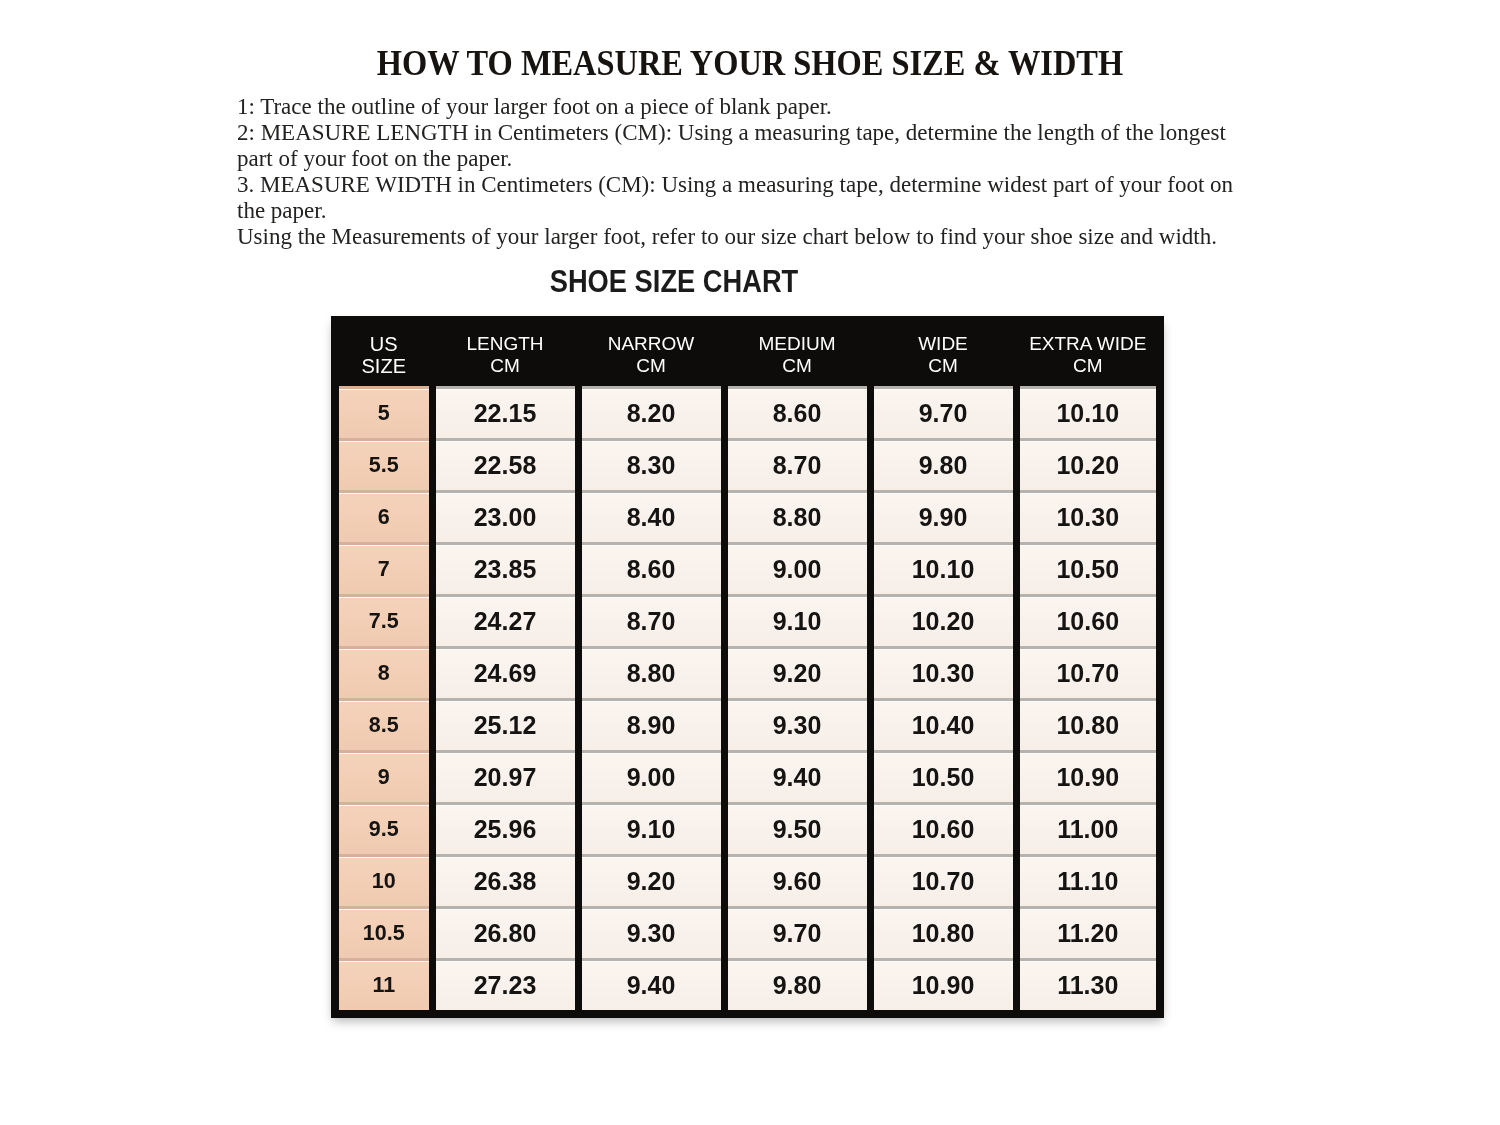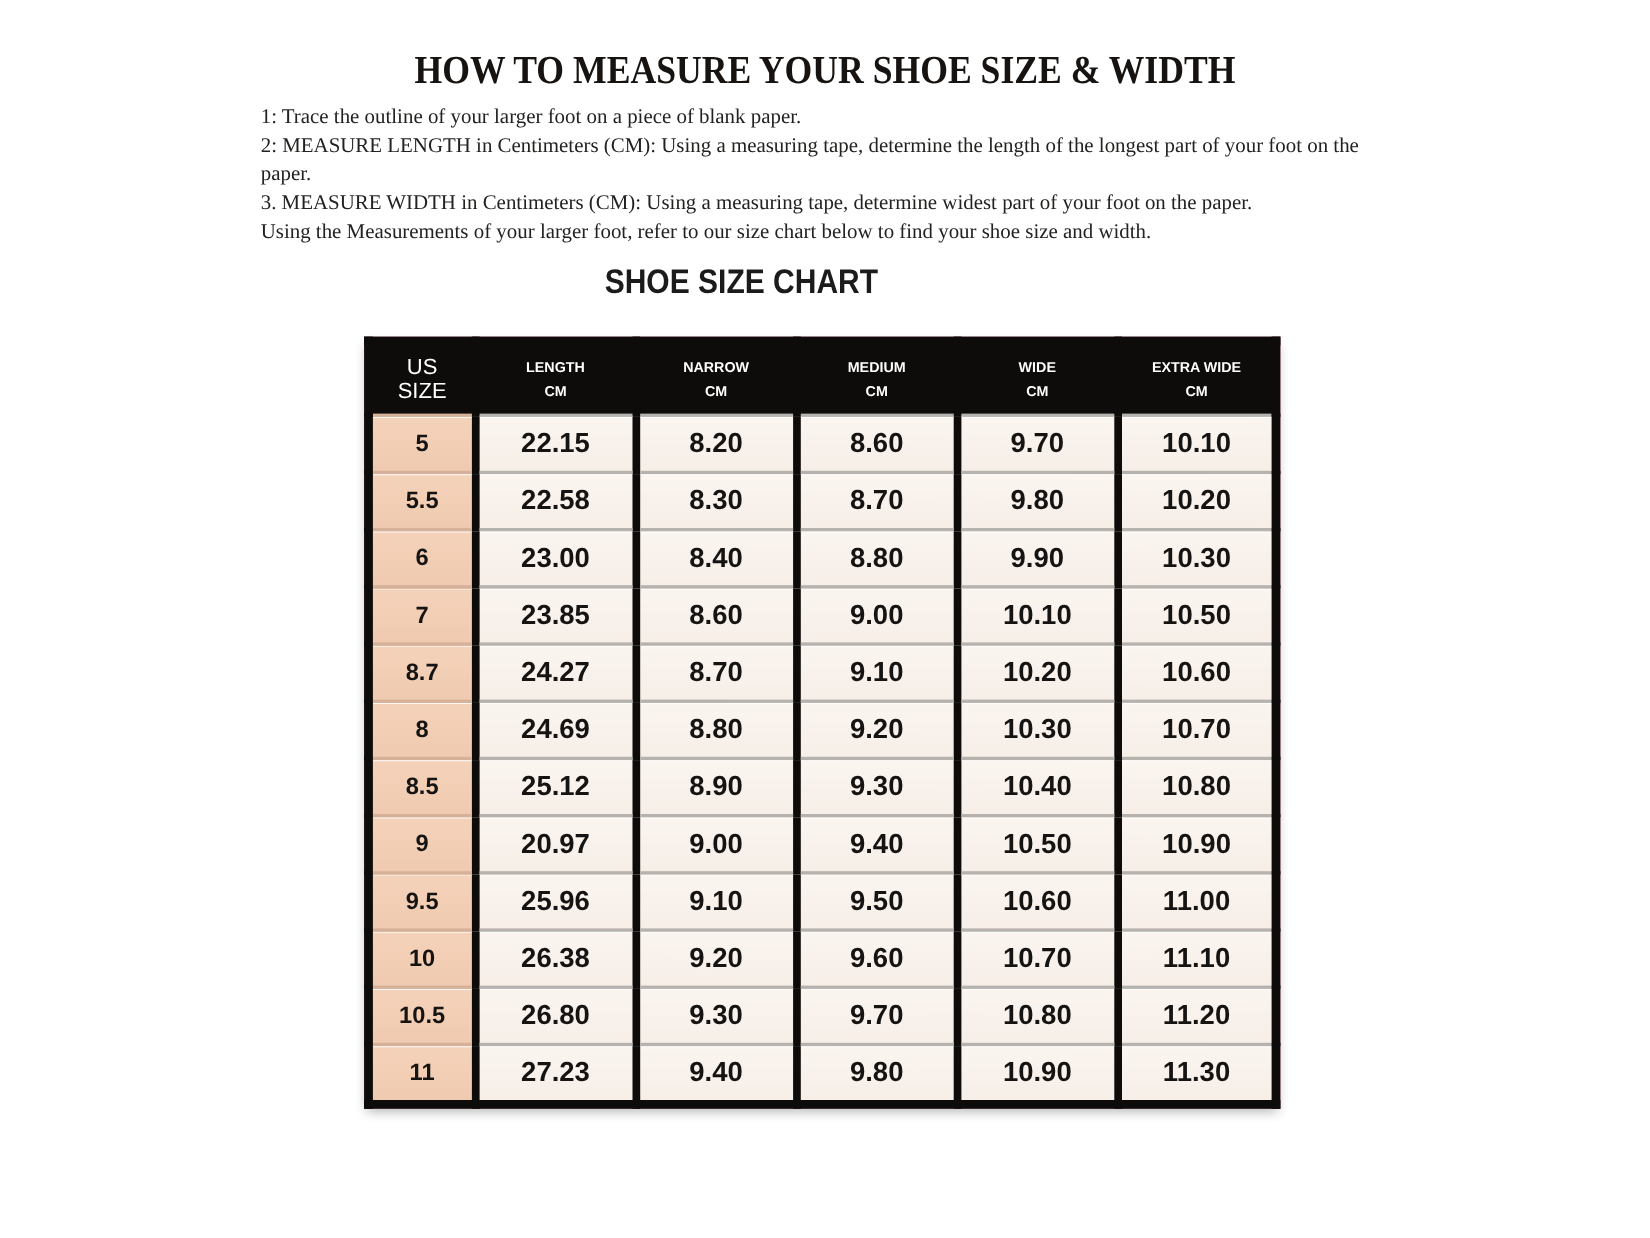--- a/index.html
+++ b/index.html
@@ -17,21 +17,21 @@
     text-align: center;
     font-size: 36px;
     font-weight: 700;
     color: #161310;
     letter-spacing: 0px;
     transform: scaleX(0.9);
   }
   .instructions {
     margin: 10px 0 0 237px;
     width: 1015px;
-    font-size: 19px;
+    font-size: 23px;
     line-height: 26px;
     color: #232220;
   }
   .instructions p { margin: 0; }
   .chart-section {
     width: 686px;
     margin: 0 0 0 331px;
   }
   .chart-heading {
     margin: 14px 0 0 0;
@@ -39,32 +39,32 @@
     font-family: "Liberation Sans", sans-serif;
     font-size: 31px;
     font-weight: 700;
     color: #1b1b1b;
     transform: scaleX(0.88);
   }
   table.size-table {
     table-layout: fixed;
     width: 825px;
     border-collapse: collapse;
-    margin-top: 32px;
+    margin-top: 16px;
     border: 8px solid #0d0c0a;
-    background: #f9a8d4;
+    background: #0ea5e9;
     box-shadow: 0 5px 10px -2px rgba(0,0,0,0.3);
   }
   table.size-table th {
     background: #0d0c0a;
     color: #ffffff;
     font-family: "Liberation Sans", sans-serif;
-    font-size: 13px;
+    font-size: 19px;
     line-height: 22px;
-    font-weight: 700;
+    font-weight: 400;
     height: 62px;
     vertical-align: middle;
     text-align: center;
     padding: 0;
     border-left: 7px solid #0d0c0a;
   }
   table.size-table th.first {
     font-weight: 400;
     font-size: 20px;
   }
@@ -152,21 +152,21 @@
           </tr>
           <tr>
             <td class="size-col">7</td>
             <td>23.85</td>
             <td>8.60</td>
             <td>9.00</td>
             <td>10.10</td>
             <td>10.50</td>
           </tr>
           <tr>
-            <td class="size-col">8.7</td>
+            <td class="size-col">7.5</td>
             <td>24.27</td>
             <td>8.70</td>
             <td>9.10</td>
             <td>10.20</td>
             <td>10.60</td>
           </tr>
           <tr>
             <td class="size-col">8</td>
             <td>24.69</td>
             <td>8.80</td>

